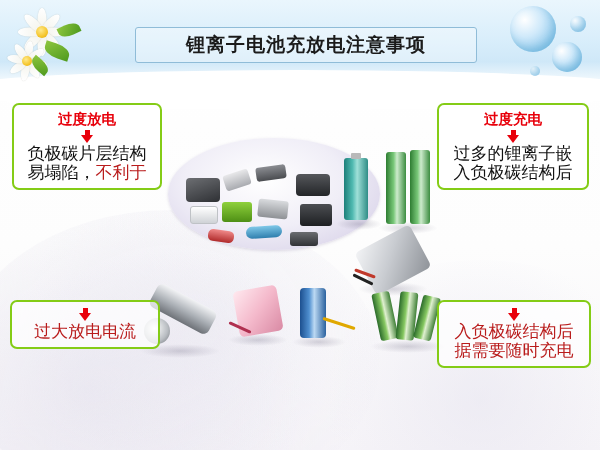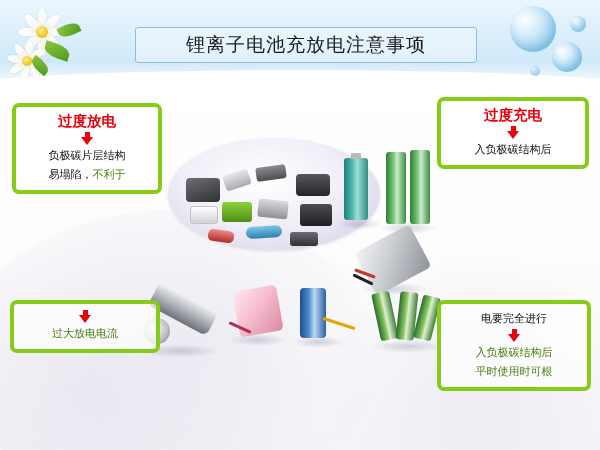--- a/index.html
+++ b/index.html
@@ -109,49 +109,49 @@
     border: 1px solid #8fbcd8;
     border-radius: 3px;
     background: rgba(255,255,255,0.35);
     display: flex;
     align-items: center;
     justify-content: center;
   }
   .title-text {
     font-family: "DejaVu Serif", "Liberation Serif", serif;
     font-size: 19px;
-    font-weight: normal;
+    font-weight: bold;
     color: #1b1b1b;
     letter-spacing: 1px;
     white-space: nowrap;
   }
   
   .callout {
     position: absolute;
-    border: 4px solid #84cc16;
+    border: 2px solid #84cc16;
     border-radius: 7px;
     background: rgba(255,255,255,0.72);
     box-sizing: border-box;
     padding: 5px 6px 6px 6px;
     text-align: center;
     font-family: "DejaVu Sans", "Liberation Sans", sans-serif;
   }
   .c-head {
     color: #e8000b;
     font-size: 14.5px;
     font-weight: bold;
     line-height: 19px;
     white-space: nowrap;
   }
   .c-body {
-    font-size: 11px;
+    font-size: 17px;
     line-height: 19px;
     color: #111111;
   }
-  .c-body .red { color: #4d7c0f; }
+  .c-body .red { color: #b91c1c; }
   .arrow-down {
     display: block;
     margin: 1px auto 1px auto;
     width: 13px;
     height: 13px;
     position: relative;
   }
   .arrow-down::before {
     content: "";
     position: absolute;
@@ -162,21 +162,21 @@
   .arrow-down::after {
     content: "";
     position: absolute;
     left: 0; top: 5px;
     width: 0; height: 0;
     border-left: 6.5px solid transparent;
     border-right: 6.5px solid transparent;
     border-top: 8px solid #e8000b;
   }
   #callout-over-discharge { top: 103px; left: 12px;  width: 150px; }
-  #callout-over-charge    { top: 97px; left: 437px; width: 152px; }
+  #callout-over-charge    { top: 103px; left: 437px; width: 152px; }
   #callout-high-current   { top: 300px; left: 10px;  width: 150px; }
   #callout-first-use      { top: 300px; left: 437px; width: 154px; }
 
   
   .oval {
     position: absolute;
     left: 168px;
     top: 138px;
     width: 212px;
     height: 112px;
@@ -299,35 +299,35 @@
       <div>
         <span>易塌陷，</span><span class="red">不利于</span>
       </div>
     </div>
   </div>
 
   <div class="callout" id="callout-over-charge">
     <div class="c-head">过度充电</div>
     <span class="arrow-down"></span>
     <div class="c-body">
+      <div>过多的锂离子嵌</div>
       <div>入负极碳结构后</div>
     </div>
   </div>
 
   <div class="callout" id="callout-high-current">
     <span class="arrow-down"></span>
     <div class="c-body">
       <div class="red">过大放电电流</div>
     </div>
   </div>
 
   <div class="callout" id="callout-first-use">
     <div class="c-body">
-      <div>电要完全进行</div>
     </div>
     <span class="arrow-down"></span>
     <div class="c-body">
       <div class="red">入负极碳结构后</div>
-      <div class="red">平时使用时可根</div>
+      <div class="red">据需要随时充电</div>
     </div>
   </div>
 
 </div>
 
 </body></html>

